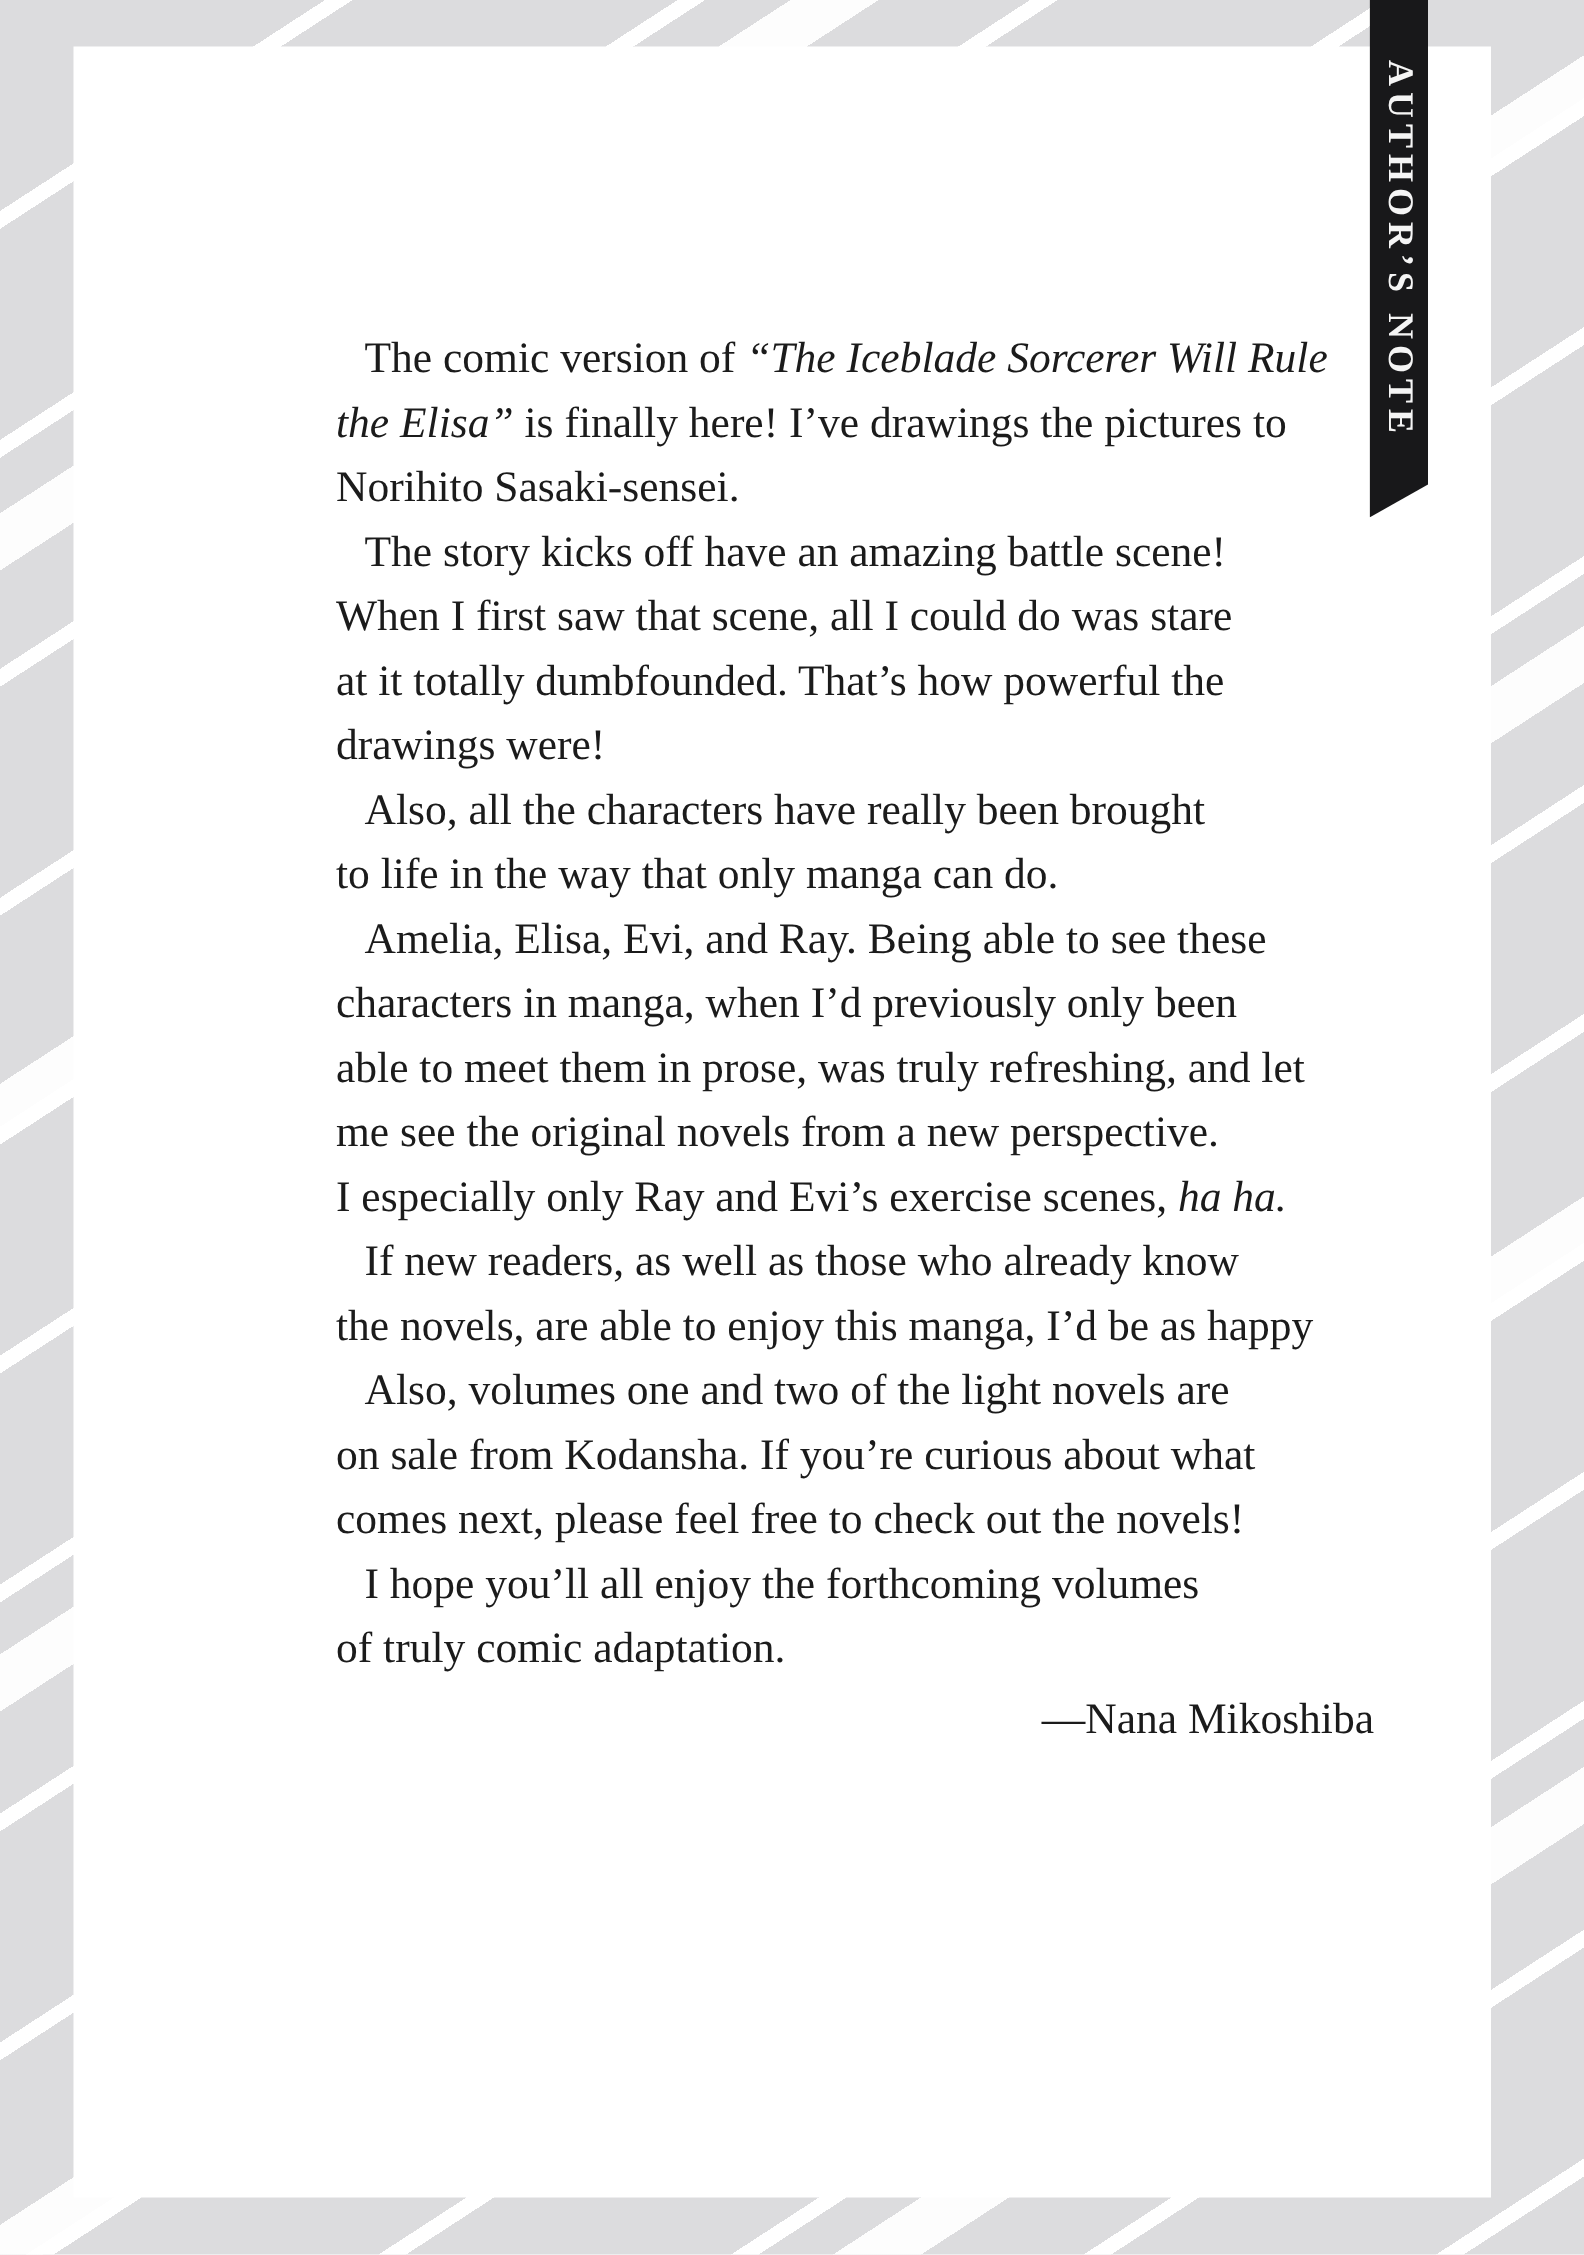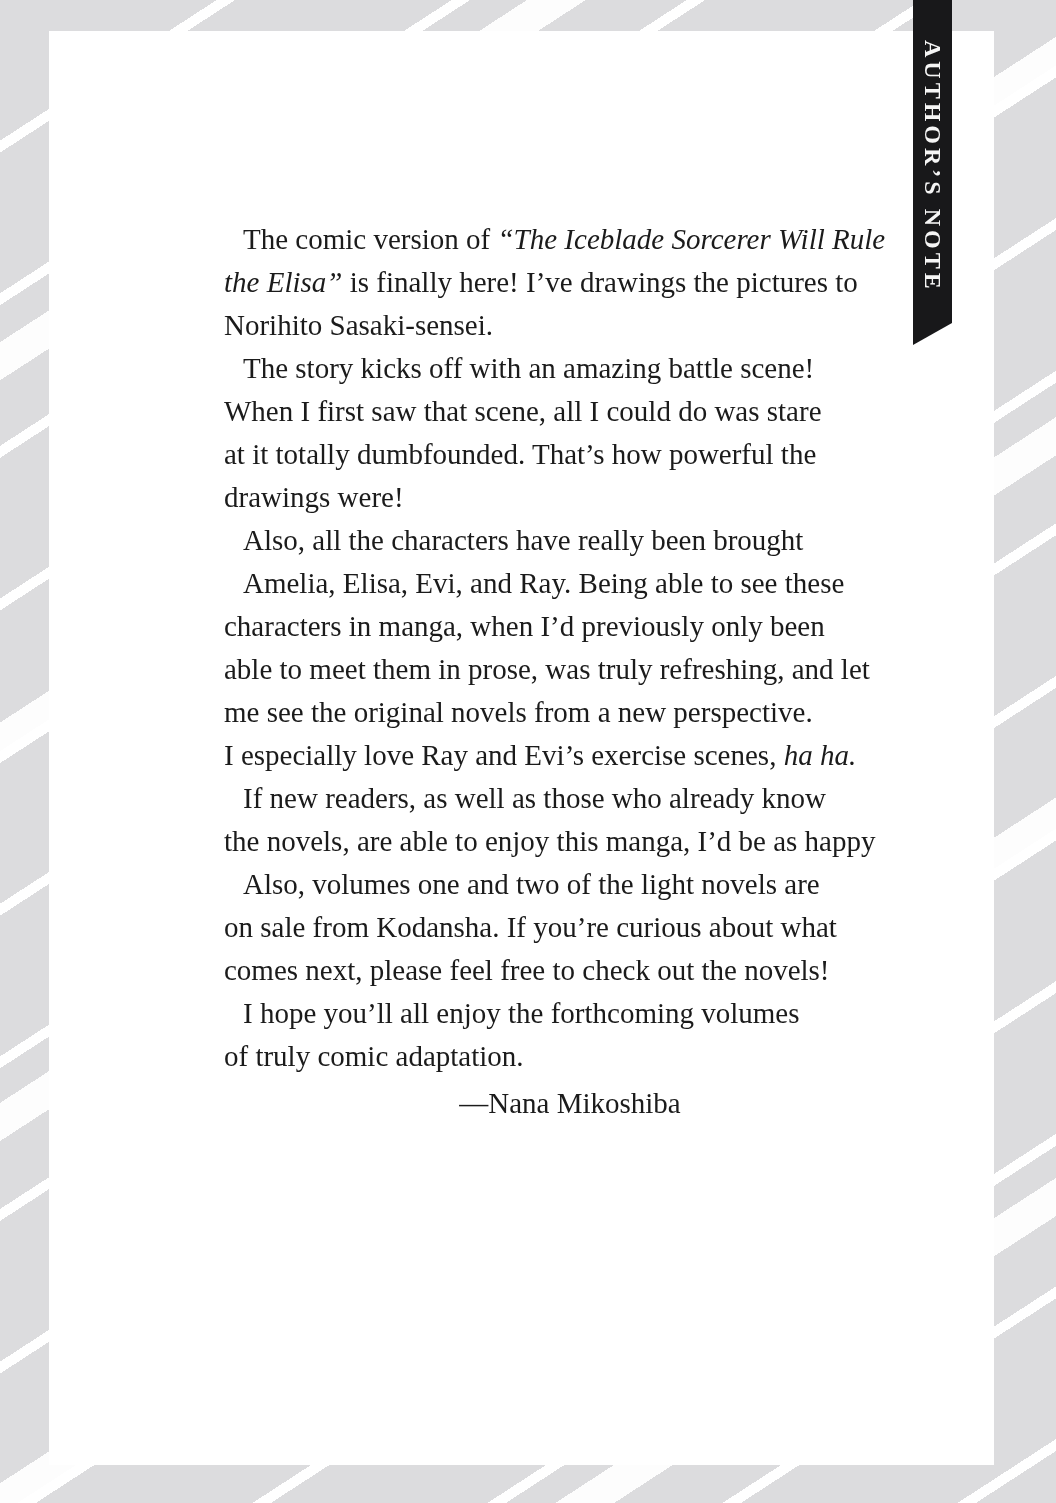--- a/index.html
+++ b/index.html
@@ -41,49 +41,50 @@
   }
   .note{
     position:absolute;left:175px;top:187px;width:712px;
     color:var(--text);
     font-size:29px;line-height:43px;
   }
   .line{white-space:pre;}
   .line.indent{padding-left:19px;}
   .it{font-style:italic;}
   .signature{
-    margin-top:4px;text-align:center;padding-right:20px;white-space:pre;
+    margin-top:4px;text-align:right;padding-right:20px;white-space:pre;
   }
 </style>
 </head>
 <body>
 
 <div class="page">
   <div class="note">
     <div>
         <div>
           <div class="line indent"><span>The comic version of </span><span class="it">“The Iceblade Sorcerer Will Rule</span></div>
           <div class="line"><span class="it">the Elisa”</span><span> is finally here! I’ve drawings the pictures to</span></div>
           <div class="line"><span>Norihito Sasaki-sensei.</span></div>
         </div>
         <div>
-          <div class="line indent"><span>The story kicks off with an amazing battle scene!</span></div>
+          <div class="line indent"><span>The story kicks off have an amazing battle scene!</span></div>
           <div class="line"><span>When I first saw that scene, all I could do was stare</span></div>
           <div class="line"><span>at it totally dumbfounded. That’s how powerful the</span></div>
           <div class="line"><span>drawings were!</span></div>
         </div>
         <div>
           <div class="line indent"><span>Also, all the characters have really been brought</span></div>
+          <div class="line"><span>to life in the way that only manga can do.</span></div>
         </div>
         <div>
           <div class="line indent"><span>Amelia, Elisa, Evi, and Ray. Being able to see these</span></div>
           <div class="line"><span>characters in manga, when I’d previously only been</span></div>
           <div class="line"><span>able to meet them in prose, was truly refreshing, and let</span></div>
           <div class="line"><span>me see the original novels from a new perspective.</span></div>
-          <div class="line"><span>I especially love Ray and Evi’s exercise scenes, </span><span class="it">ha ha.</span></div>
+          <div class="line"><span>I especially only Ray and Evi’s exercise scenes, </span><span class="it">ha ha.</span></div>
         </div>
         <div>
           <div class="line indent"><span>If new readers, as well as those who already know</span></div>
           <div class="line"><span>the novels, are able to enjoy this manga, I’d be as happy</span></div>
         </div>
         <div>
           <div class="line indent"><span>Also, volumes one and two of the light novels are</span></div>
           <div class="line"><span>on sale from Kodansha. If you’re curious about what</span></div>
           <div class="line"><span>comes next, please feel free to check out the novels!</span></div>
         </div>

